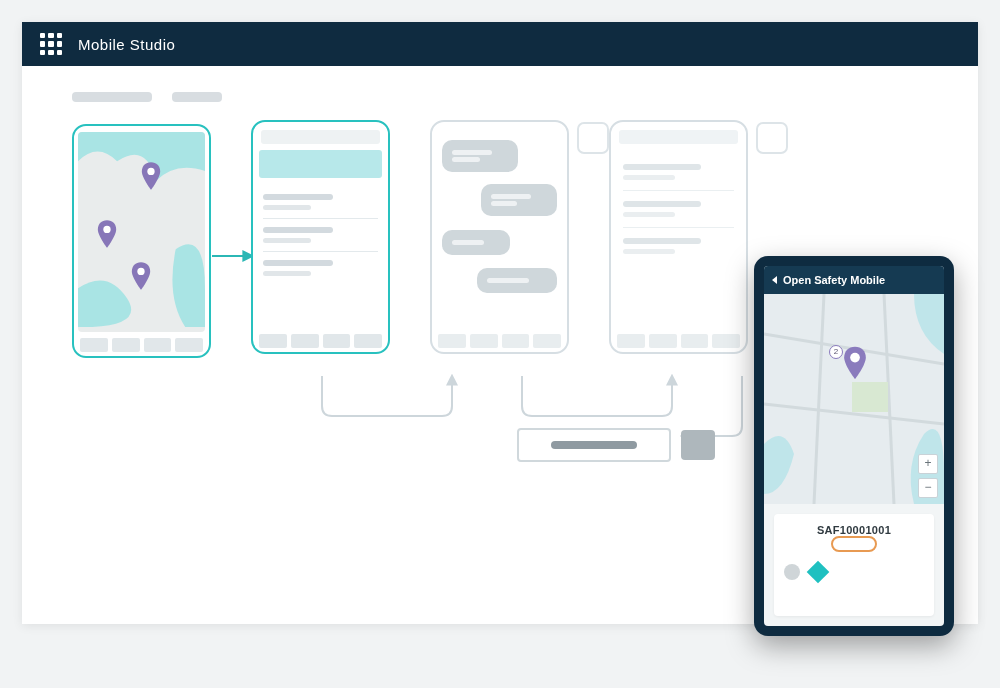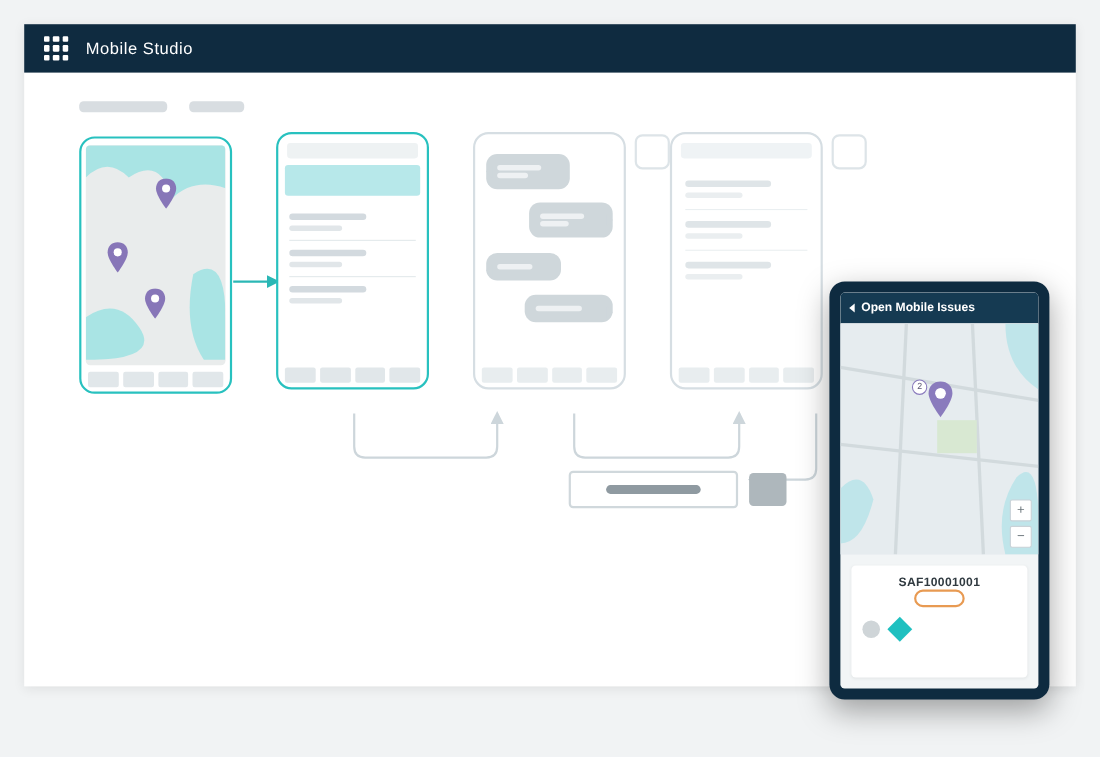--- a/index.html
+++ b/index.html
@@ -364,21 +364,21 @@
       <div class="square-btn"></div>
     </div>
 
   </div>
 </div>
 
 <div class="device">
   <div class="dev-inner">
     <div class="dev-header">
       <span class="caret"></span>
-      <span>Open Mobile Issues</span>
+      <span>Open Safety Mobile</span>
     </div>
     <div class="dev-map">
       <svg viewBox="0 0 180 210">
         <rect width="180" height="210" fill="#e6ecef"></rect>
 
         <path d="M0,150 Q20,130 30,160 Q20,200 0,200 Z" fill="#bfe5ea"></path>
         <path d="M150,0 L180,0 L180,60 Q150,40 150,0 Z" fill="#bfe5ea"></path>
         <path d="M160,140 Q180,120 180,180 L180,210 L150,210 Q140,170 160,140 Z" fill="#bfe5ea"></path>
 
         <path d="M0,40 L180,70" stroke="#d2dadd" stroke-width="3"></path>

